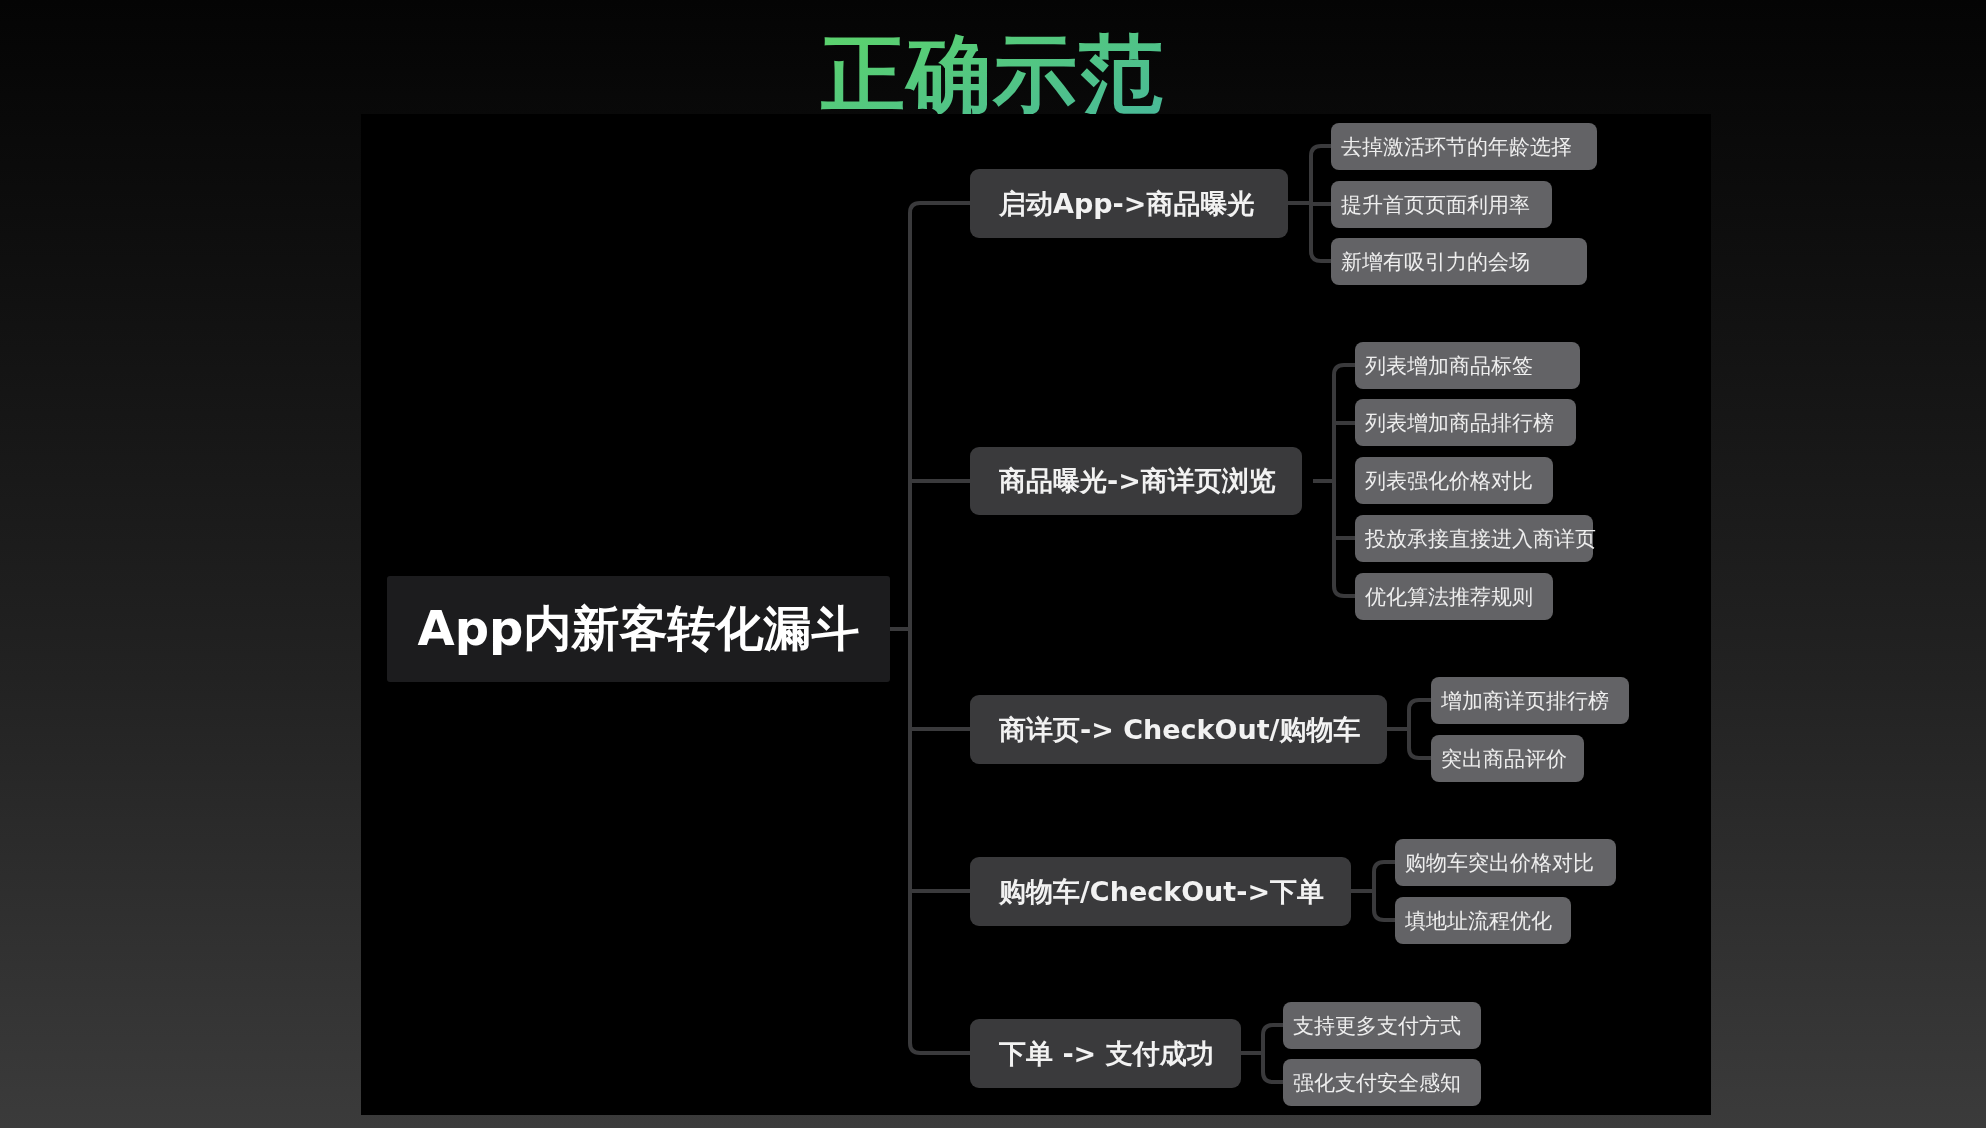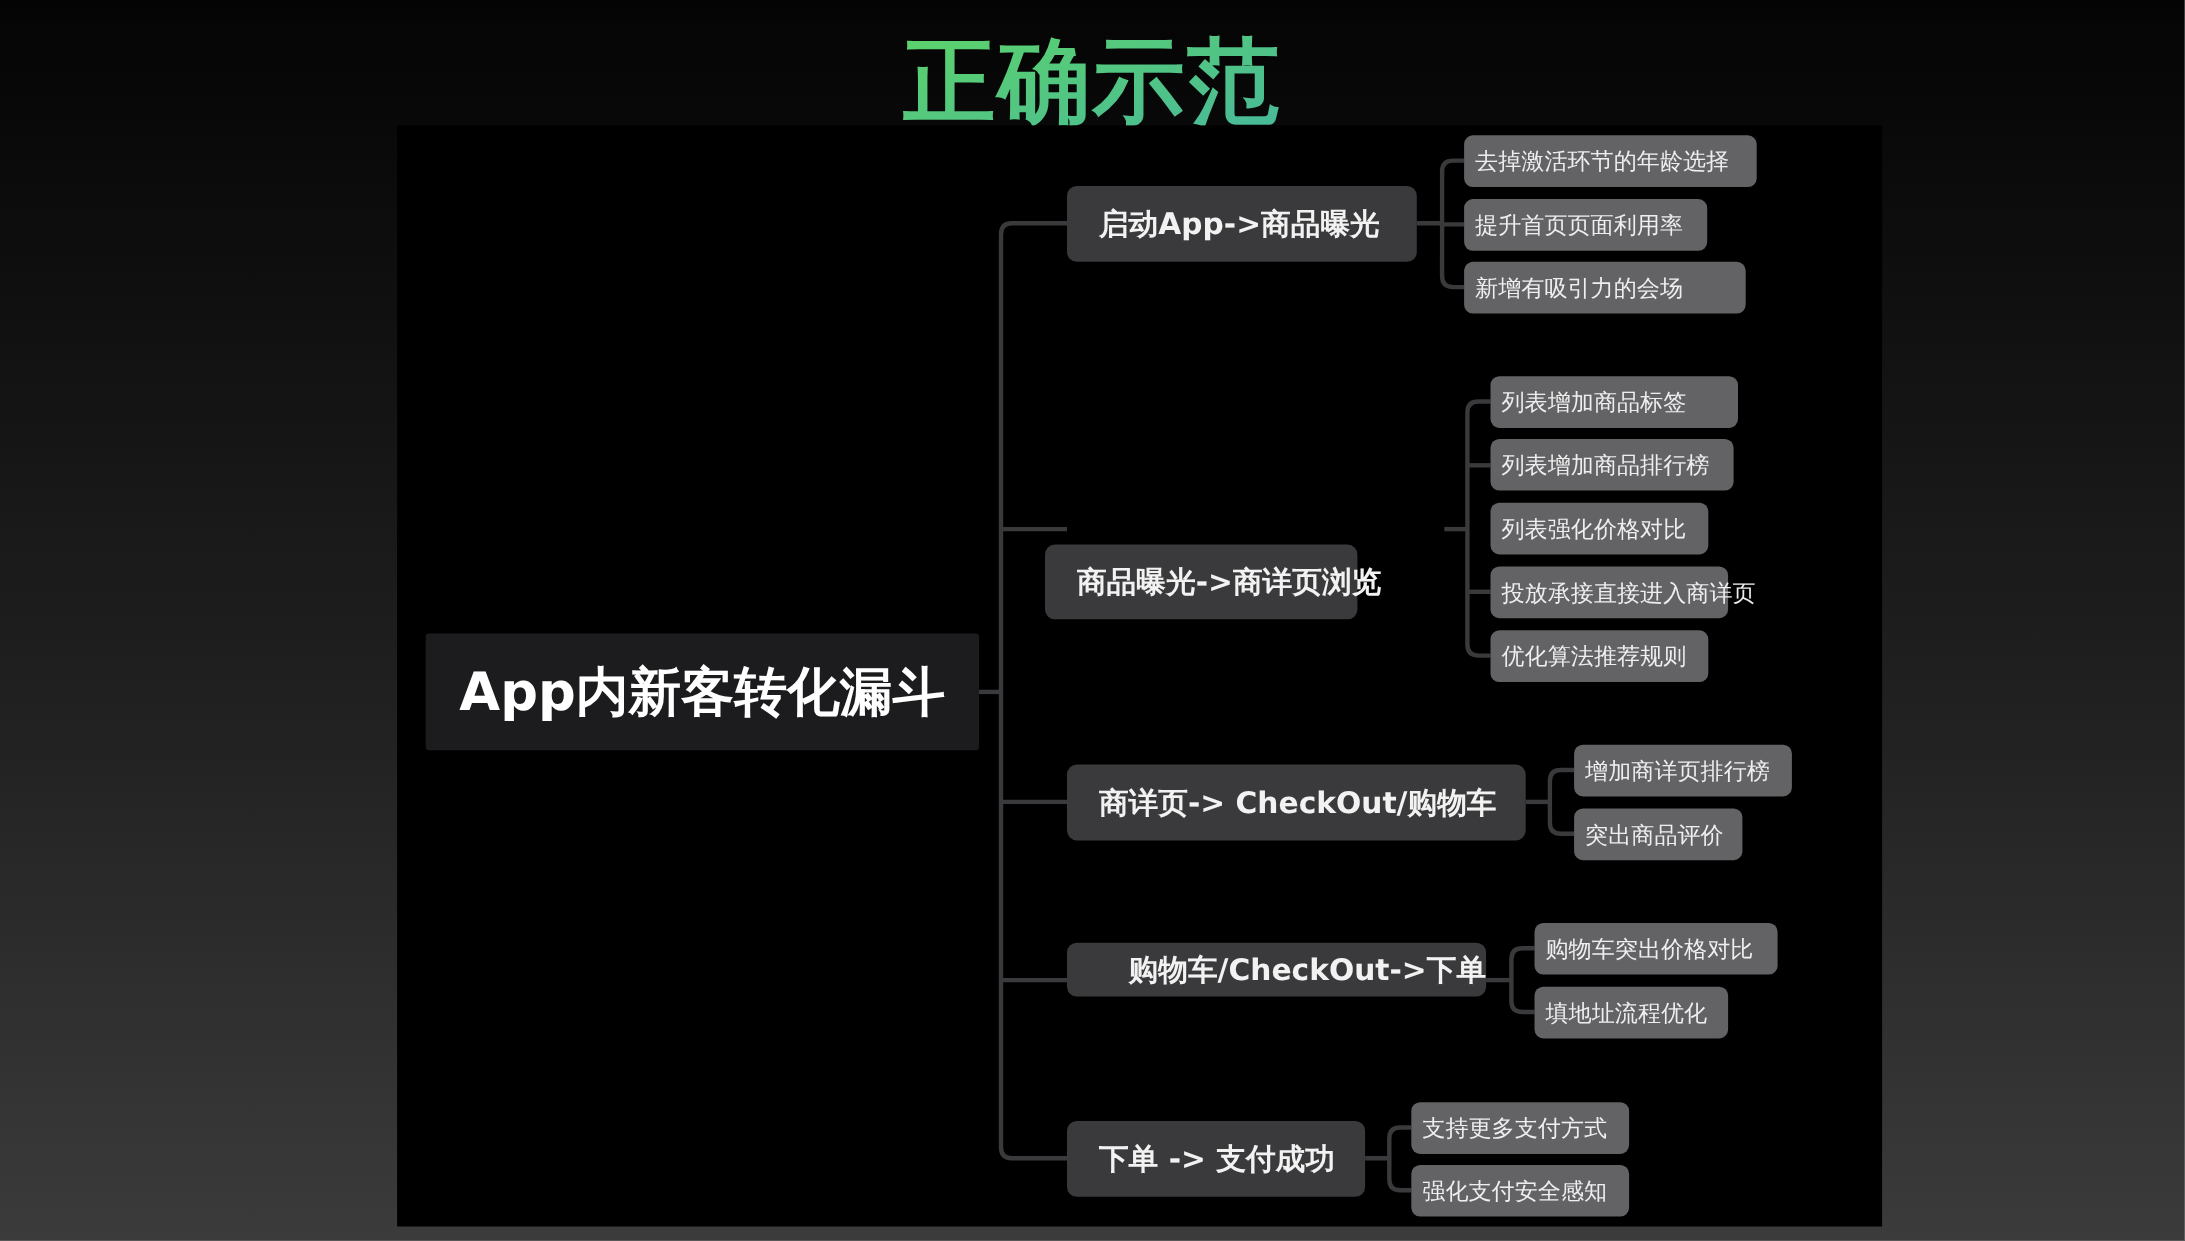--- a/index.html
+++ b/index.html
@@ -82,50 +82,50 @@
   <div class="node l2" style="left:970px; top:9px; width:266px;">
     <span>去掉激活环节的年龄选择</span>
   </div>
   <div class="node l2" style="left:970px; top:67px; width:221px;">
     <span>提升首页页面利用率</span>
   </div>
   <div class="node l2" style="left:970px; top:124px; width:256px;">
     <span>新增有吸引力的会场</span>
   </div>
 
-  <div class="node l1" style="left:589px; top:333px; width:284px; height:68px;margin-top:48px;">
+  <div class="node l1" style="left:609px; top:333px; width:332px; height:68px;">
     <span>商品曝光-&gt;商详页浏览</span>
   </div>
   <div class="node l2" style="left:994px; top:228px; width:225px;">
     <span>列表增加商品标签</span>
   </div>
   <div class="node l2" style="left:994px; top:285px; width:221px;">
     <span>列表增加商品排行榜</span>
   </div>
   <div class="node l2" style="left:994px; top:343px; width:198px;">
     <span>列表强化价格对比</span>
   </div>
-  <div class="node l2" style="left:994px; top:401px; width:216px;">
+  <div class="node l2" style="left:994px; top:401px; width:238px;">
     <span>投放承接直接进入商详页</span>
   </div>
   <div class="node l2" style="left:994px; top:459px; width:198px;">
     <span>优化算法推荐规则</span>
   </div>
 
   <div class="node l1" style="left:609px; top:581px; width:417px; height:69px;">
     <span>商详页-&gt; CheckOut/购物车</span>
   </div>
   <div class="node l2" style="left:1070px; top:563px; width:198px;">
     <span>增加商详页排行榜</span>
   </div>
   <div class="node l2" style="left:1070px; top:621px; width:153px;">
     <span>突出商品评价</span>
   </div>
 
-  <div class="node l1" style="left:609px; top:743px; width:381px; height:49px;justify-content:flex-end;">
+  <div class="node l1" style="left:609px; top:743px; width:381px; height:69px;">
     <span>购物车/CheckOut-&gt;下单</span>
   </div>
   <div class="node l2" style="left:1034px; top:725px; width:221px;">
     <span>购物车突出价格对比</span>
   </div>
   <div class="node l2" style="left:1034px; top:783px; width:176px;">
     <span>填地址流程优化</span>
   </div>
 
   <div class="node l1" style="left:609px; top:905px; width:271px; height:69px;">

